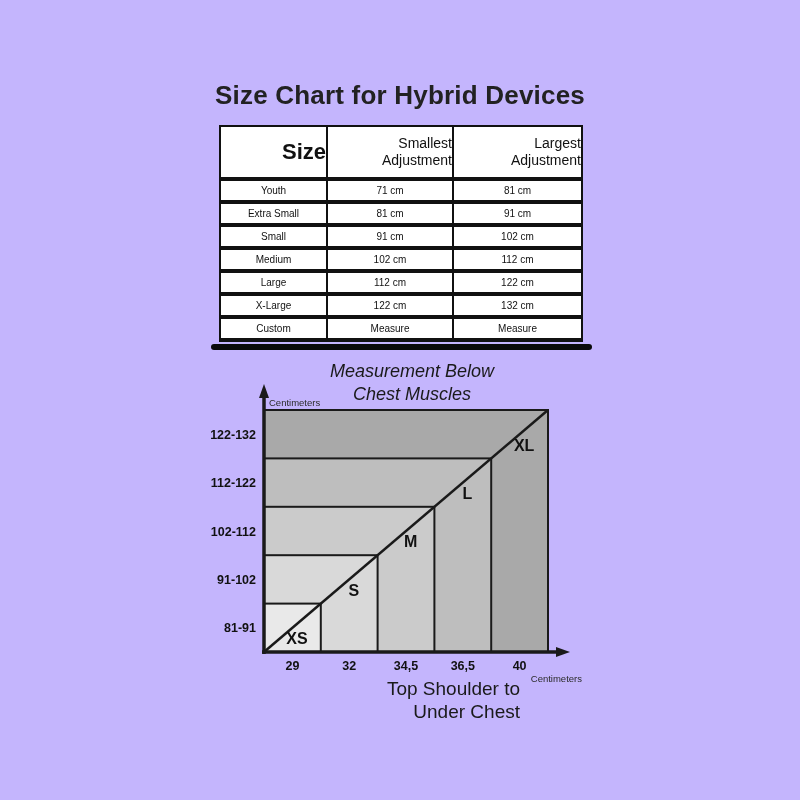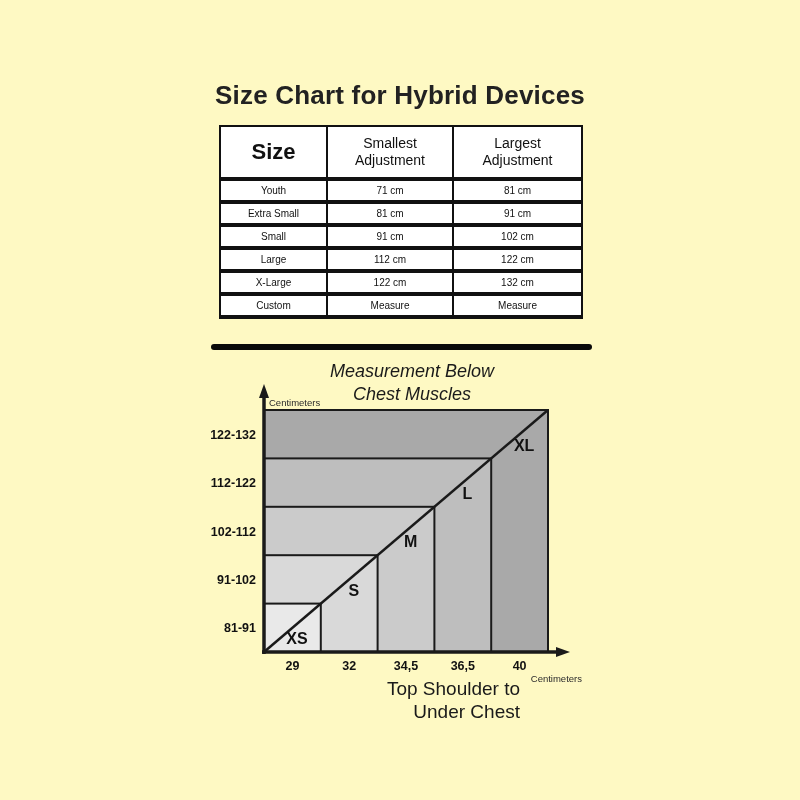--- a/index.html
+++ b/index.html
@@ -1,36 +1,36 @@
 <!DOCTYPE html>
 <html><head>
 <meta charset="utf-8">
 <style>
   html,body{margin:0;padding:0;background:#ffffff;}
   #screen{
-    position:relative;width:800px;height:800px;background:#fef9c3;
+    position:relative;width:800px;height:800px;background:#c4b5fd;
     font-family:"Liberation Sans",sans-serif;color:#111;overflow:hidden;
   }
   .page-title{
     position:absolute;top:80px;left:0;width:800px;text-align:center;
     font-size:26px;font-weight:700;letter-spacing:0.2px;color:#222;
   }
   
   .table-wrap{position:absolute;left:219px;top:125px;}
   table.size-table{
     border-collapse:collapse;table-layout:fixed;width:362px;
     border:2px solid #111;background:#fff;
   }
   table.size-table th,table.size-table td{
     border-left:2px solid #111;border-right:2px solid #111;
     text-align:center;vertical-align:middle;padding:0;
   }
   table.size-table thead th{
     border-bottom:3px solid #ef4444;height:50px;
-    font-size:14px;font-weight:400;line-height:1.18;white-space:pre-line;
+    font-size:14px;font-weight:400;line-height:1.18;white-space:pre-line;text-align:right;
   }
   table.size-table thead th.size-col{font-size:22px;font-weight:700;}
   table.size-table tbody td{
     border-top:4px solid #111;border-bottom:4px solid #111;
     height:19px;font-size:10px;line-height:1;
   }
   
   .section-divider{
     position:absolute;left:211px;top:344px;width:381px;height:6px;
     background:#0a0a0a;border-radius:3px;
@@ -79,20 +79,25 @@
         </tr>
         <tr>
           <td>Extra Small</td>
           <td>81 cm</td>
           <td>91 cm</td>
         </tr>
         <tr>
           <td>Small</td>
           <td>91 cm</td>
           <td>102 cm</td>
+        </tr>
+        <tr>
+          <td>Medium</td>
+          <td>102 cm</td>
+          <td>112 cm</td>
         </tr>
         <tr>
           <td>Large</td>
           <td>112 cm</td>
           <td>122 cm</td>
         </tr>
         <tr>
           <td>X-Large</td>
           <td>122 cm</td>
           <td>132 cm</td>

